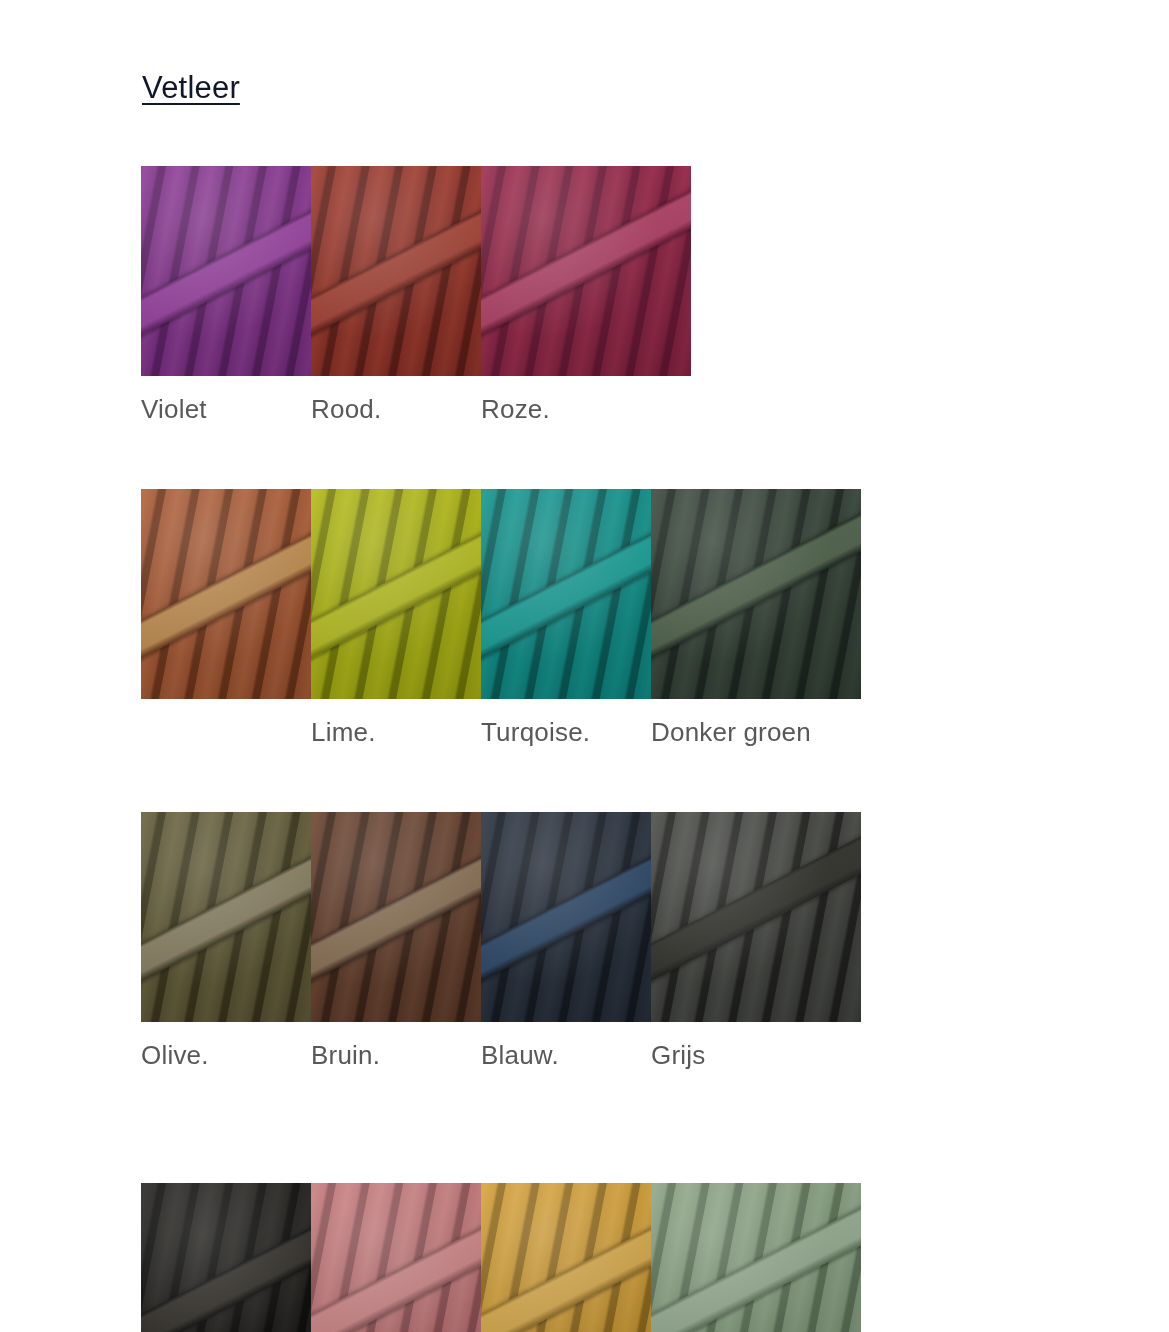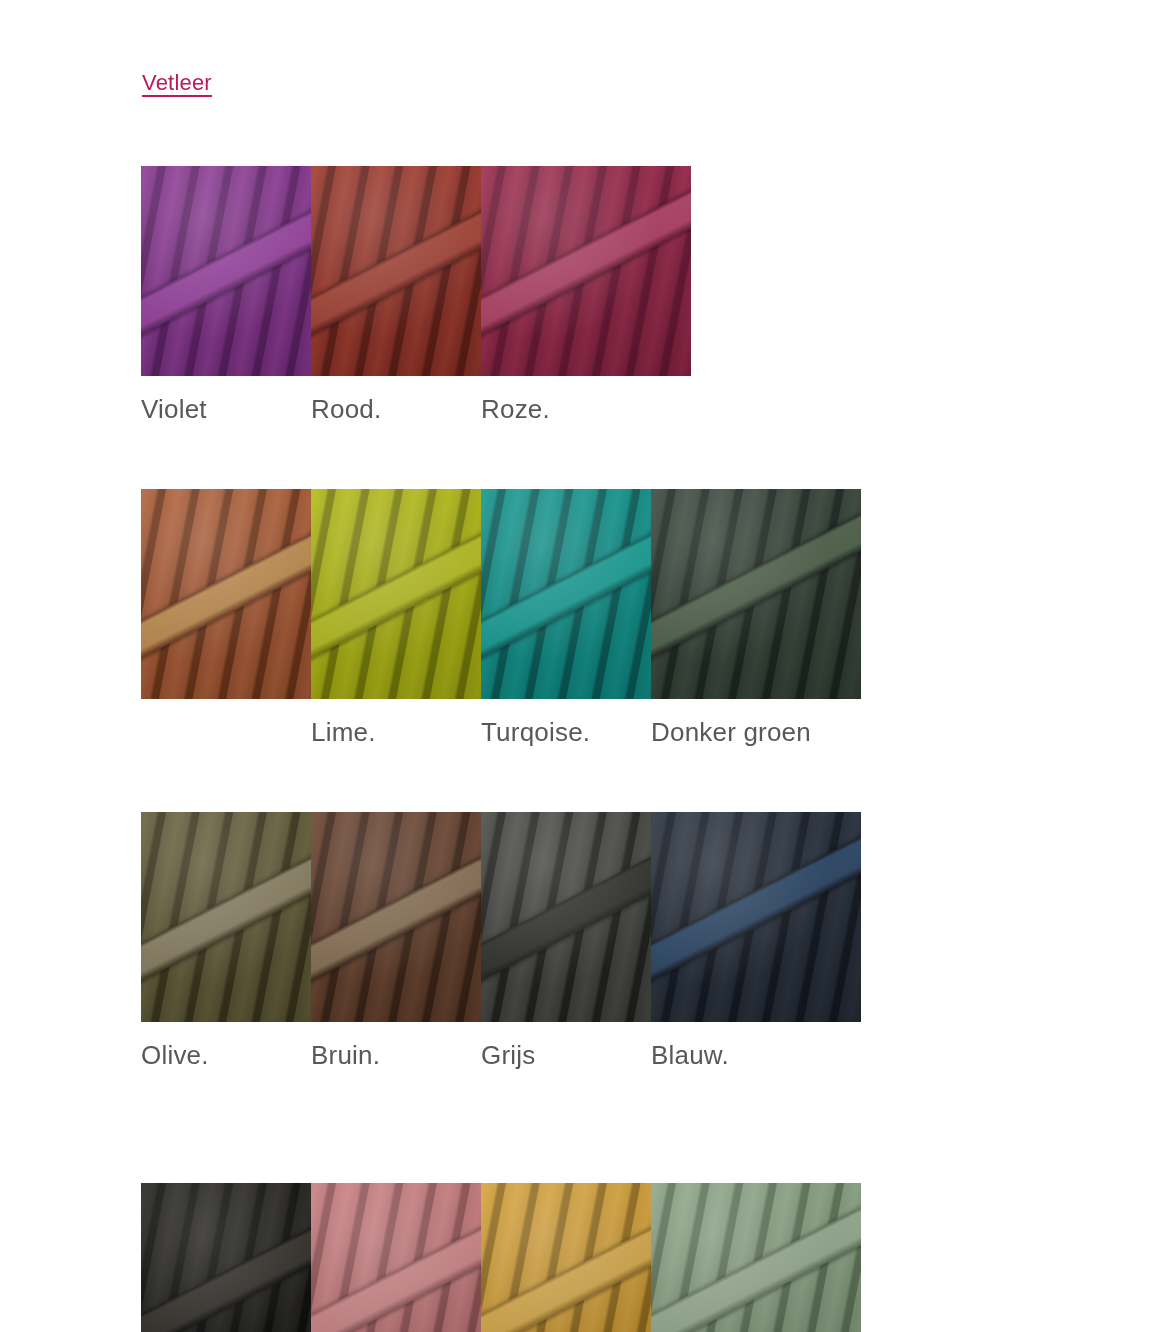--- a/index.html
+++ b/index.html
@@ -14,23 +14,23 @@
     position: relative;
     width: 1169px;
     height: 1332px;
     background: #ffffff;
   }
 
   .page-title {
     position: absolute;
     left: 142px;
     top: 70px;
-    font-size: 22px;
+    font-size: 31px;
     font-weight: 400;
-    color: #be185d;
+    color: #0f172a;
     letter-spacing: 0.2px;
     text-decoration: underline;
     text-underline-offset: 5px;
     text-decoration-thickness: 2px;
   }
 
   .grid {
     position: absolute;
     left: 141px;
     top: 166px;
@@ -177,35 +177,35 @@
       </div>
       <div class="cell">
         <div class="swatch" style="background: rgb(107, 68, 48);">
           <div class="strips" style="background: repeating-linear-gradient(90deg, rgb(58, 34, 21) 0px, rgb(58, 34, 21) 3px, rgb(94, 58, 40) 4px, rgb(107, 68, 48) 16px, rgb(94, 58, 40) 27px, rgb(58, 34, 21) 30px, rgb(58, 34, 21) 33px);"></div>
           <div class="strap" style="background: linear-gradient(rgb(58, 34, 21) 0px, rgb(142, 116, 88) 4px, rgb(142, 116, 88) 26px, rgb(58, 34, 21) 34px);"></div>
           <div class="sheen"></div>
         </div>
         <div class="label">Bruin.</div>
       </div>
       <div class="cell">
+        <div class="swatch" style="background: rgb(42, 51, 64);">
+          <div class="strips" style="background: repeating-linear-gradient(90deg, rgb(18, 24, 33) 0px, rgb(18, 24, 33) 3px, rgb(34, 43, 55) 4px, rgb(42, 51, 64) 16px, rgb(34, 43, 55) 27px, rgb(18, 24, 33) 30px, rgb(18, 24, 33) 33px);"></div>
+          <div class="strap" style="background: linear-gradient(rgb(18, 24, 33) 0px, rgb(46, 74, 107) 4px, rgb(46, 74, 107) 26px, rgb(18, 24, 33) 34px);"></div>
+          <div class="sheen"></div>
+        </div>
+        <div class="label">Blauw.</div>
+      </div>
+      <div class="cell">
         <div class="swatch" style="background: rgb(74, 76, 72);">
           <div class="strips" style="background: repeating-linear-gradient(90deg, rgb(31, 32, 29) 0px, rgb(31, 32, 29) 3px, rgb(62, 64, 60) 4px, rgb(74, 76, 72) 16px, rgb(62, 64, 60) 27px, rgb(31, 32, 29) 30px, rgb(31, 32, 29) 33px);"></div>
           <div class="strap" style="background: linear-gradient(rgb(31, 32, 29) 0px, rgb(52, 53, 47) 4px, rgb(52, 53, 47) 26px, rgb(31, 32, 29) 34px);"></div>
           <div class="sheen"></div>
         </div>
         <div class="label">Grijs</div>
       </div>
-      <div class="cell">
-        <div class="swatch" style="background: rgb(42, 51, 64);">
-          <div class="strips" style="background: repeating-linear-gradient(90deg, rgb(18, 24, 33) 0px, rgb(18, 24, 33) 3px, rgb(34, 43, 55) 4px, rgb(42, 51, 64) 16px, rgb(34, 43, 55) 27px, rgb(18, 24, 33) 30px, rgb(18, 24, 33) 33px);"></div>
-          <div class="strap" style="background: linear-gradient(rgb(18, 24, 33) 0px, rgb(46, 74, 107) 4px, rgb(46, 74, 107) 26px, rgb(18, 24, 33) 34px);"></div>
-          <div class="sheen"></div>
-        </div>
-        <div class="label">Blauw.</div>
-      </div>
     </div>
 
     <div class="row-gap-large"></div>
 
     <div class="grid-row">
       <div class="cell">
         <div class="swatch" style="background: rgb(38, 37, 34);">
           <div class="strips" style="background: repeating-linear-gradient(90deg, rgb(11, 11, 10) 0px, rgb(11, 11, 10) 3px, rgb(29, 28, 26) 4px, rgb(38, 37, 34) 16px, rgb(29, 28, 26) 27px, rgb(11, 11, 10) 30px, rgb(11, 11, 10) 33px);"></div>
           <div class="strap" style="background: linear-gradient(rgb(11, 11, 10) 0px, rgb(52, 49, 44) 4px, rgb(52, 49, 44) 26px, rgb(11, 11, 10) 34px);"></div>
           <div class="sheen"></div>

